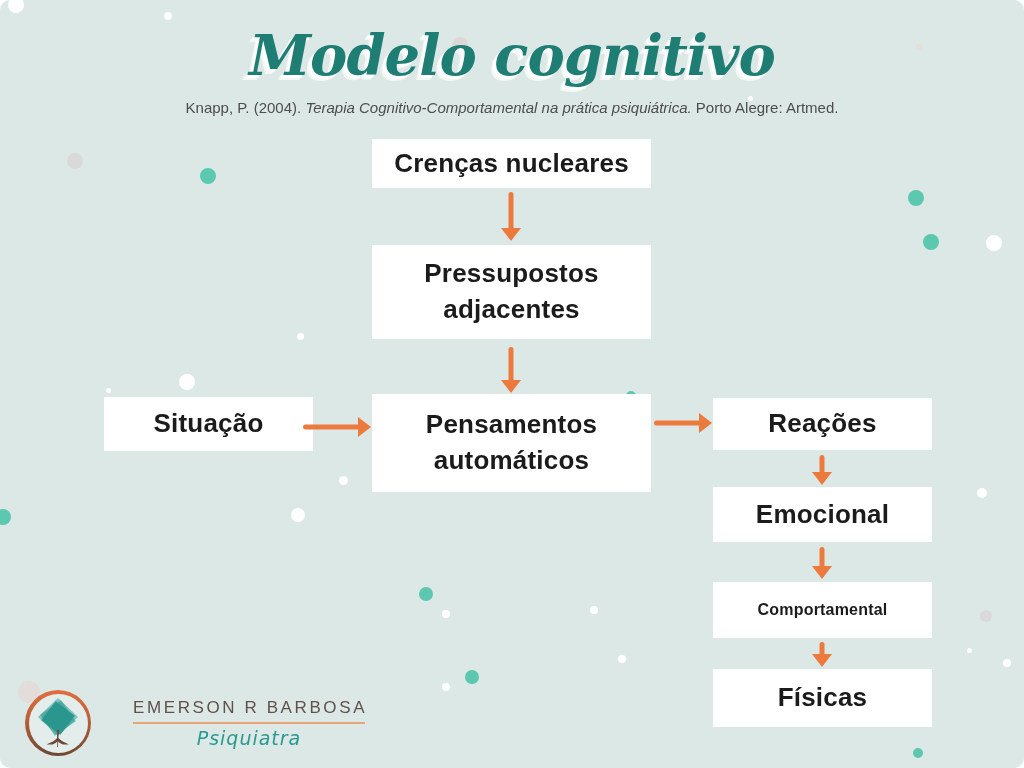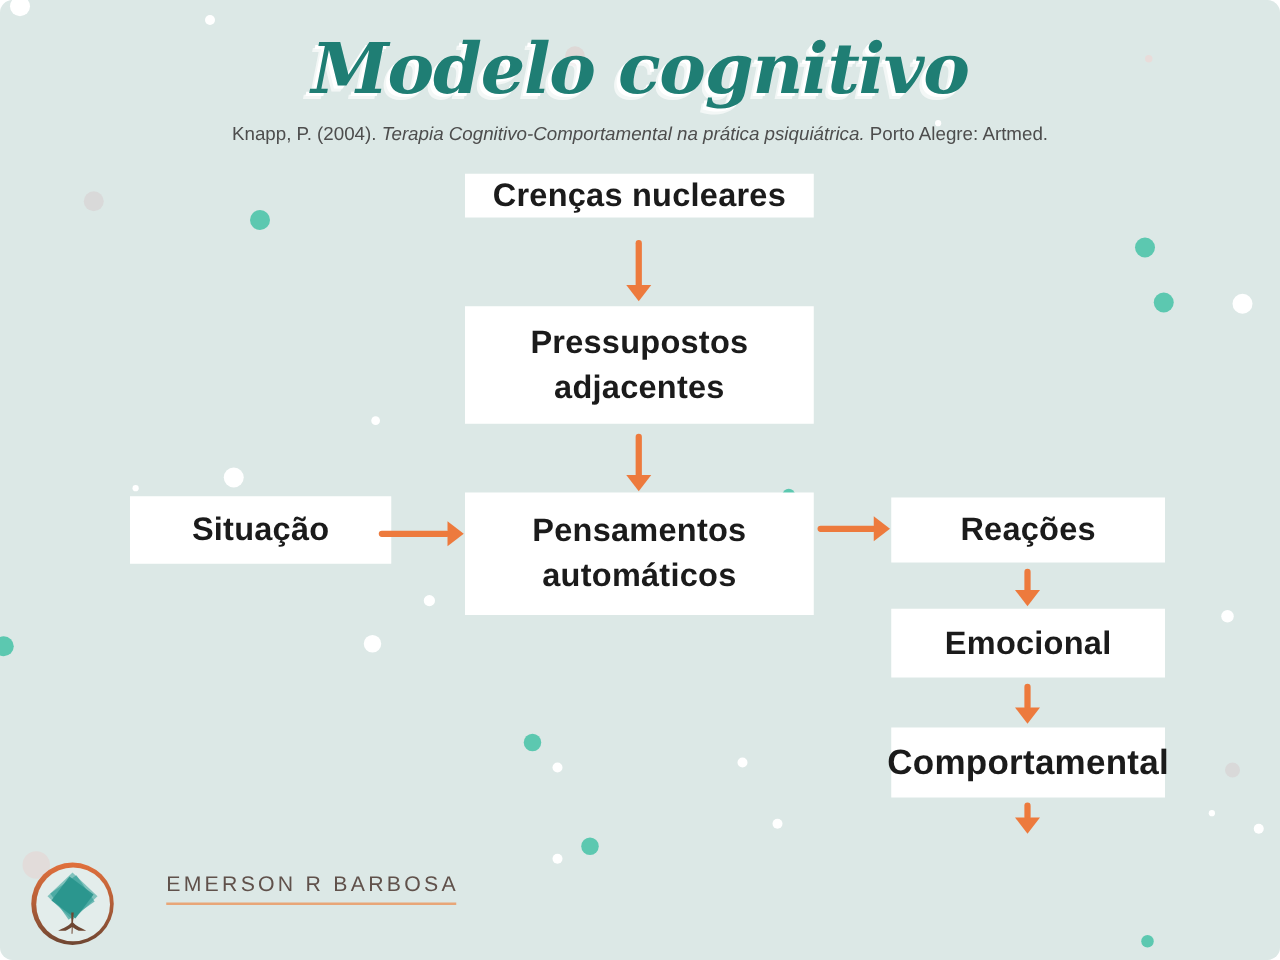--- a/index.html
+++ b/index.html
@@ -33,21 +33,21 @@
     text-align:center;font-size:15px;color:#4d4d4d;
   }
   .citation .it{font-style:italic;}
   
   .dbox{
     position:absolute;z-index:2;background:#ffffff;
     display:flex;align-items:center;justify-content:center;
     text-align:center;font-weight:bold;font-size:26px;color:var(--ink);
     line-height:1.38;letter-spacing:0.2px;
   }
-  .dbox.small{font-size:28px;}
+  .dbox.small{font-size:16px;}
   
   .arrow{position:absolute;z-index:2;}
   .arrow .shaft{position:absolute;background:var(--orange);border-radius:3px;}
   .arrow .head{position:absolute;width:0;height:0;}
   .arrow.v .shaft{left:50%;transform:translateX(-50%);top:0;bottom:11px;width:5px;}
   .arrow.v .head{left:50%;transform:translateX(-50%);bottom:0;
     border-left:10px solid transparent;border-right:10px solid transparent;
     border-top:13px solid var(--orange);}
   .arrow.h .shaft{top:50%;transform:translateY(-50%);left:0;right:11px;height:5px;}
   .arrow.h .head{top:50%;transform:translateY(-50%);right:0;
@@ -111,34 +111,35 @@
       <div class="dot" style="left: 465px; top: 670px; width: 14px; height: 14px; background: rgb(92, 200, 176);"></div>
       <div class="dot" style="left: 442px; top: 683px; width: 8px; height: 8px; background: rgb(255, 255, 255);"></div>
       <div class="dot" style="left: 18px; top: 681px; width: 22px; height: 22px; background: rgb(226, 220, 218);"></div>
       <div class="dot" style="left: 913px; top: 748px; width: 10px; height: 10px; background: rgb(92, 200, 176);"></div>
     </div>
 
   <h1 class="title">Modelo cognitivo</h1>
 
   <div class="citation"><span>Knapp, P. (2004). </span><span class="it">Terapia Cognitivo-Comportamental na prática psiquiátrica.</span><span> Porto Alegre: Artmed.</span></div>
 
-  <div class="dbox" style="left:372px;top:139px;width:279px;height:35px;">Crenças nucleares</div>
+  <div class="dbox" style="left:372px;top:139px;width:279px;height:49px;">Crenças nucleares</div>
 
   <div class="dbox" style="left:372px;top:245px;width:279px;height:94px;padding:0 30px;">Pressupostos adjacentes</div>
 
   <div class="dbox" style="left:104px;top:397px;width:209px;height:54px;">Situação</div>
 
   <div class="dbox" style="left:372px;top:394px;width:279px;height:98px;padding:0 13px;">Pensamentos automáticos</div>
 
   <div class="dbox" style="left:713px;top:398px;width:219px;height:52px;">Reações</div>
 
   <div class="dbox" style="left:713px;top:487px;width:219px;height:55px;">Emocional</div>
 
   <div class="dbox small" style="left:713px;top:582px;width:219px;height:56px;">Comportamental</div>
 
+  <div class="dbox" style="left:713px;top:669px;width:219px;height:58px;">Físicas</div>
 
   <div class="arrow v" style="left:501px;top:192px;width:20px;height:49px;">
     <div class="shaft"></div>
     <div class="head"></div>
   </div>
   <div class="arrow v" style="left:501px;top:347px;width:20px;height:46px;">
     <div class="shaft"></div>
     <div class="head"></div>
   </div>
   <div class="arrow h" style="left:303px;top:417px;width:68px;height:20px;">
@@ -168,16 +169,17 @@
         <svg width="52" height="54" viewBox="0 0 52 54">
           <polygon points="26,2 46,21 26,40 6,21" fill="#2f9e96" opacity="0.55"></polygon>
           <polygon points="26,4 44,22 26,40 8,22" fill="#2f9e96" opacity="0.65" transform="rotate(10 26 22)"></polygon>
           <polygon points="26,5 43,22 26,39 9,22" fill="#28948c" opacity="0.9" transform="rotate(-8 26 22)"></polygon>
           <path d="M25 34 L27 34 L26.4 42 C29 45 33 46.5 37 48.5 L31 48.5 C28.5 47.5 27 46.6 26.2 45.6 L26 51 L25.2 51 L25.4 45.6 C24.4 46.6 22.8 47.5 20.5 48.5 L14.5 48.5 C18.5 46.5 23 45 25.1 42 Z" fill="#6e4632"></path>
         </svg>
       </div>
     </div>
     <div class="logo-text">
       <div class="logo-name">EMERSON R BARBOSA</div>
+      <div class="logo-sub">Psiquiatra</div>
     </div>
   </div>
 
 </div>
 
 </body></html>

